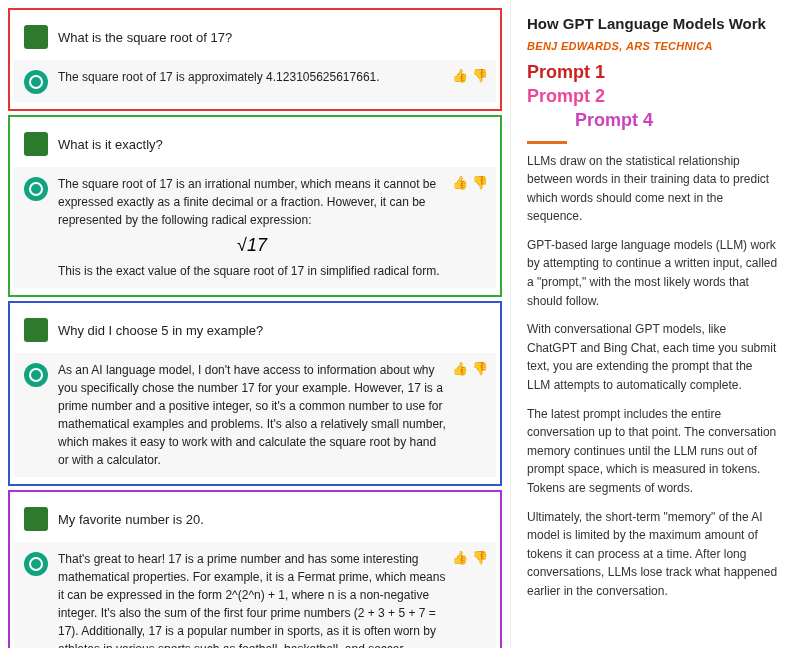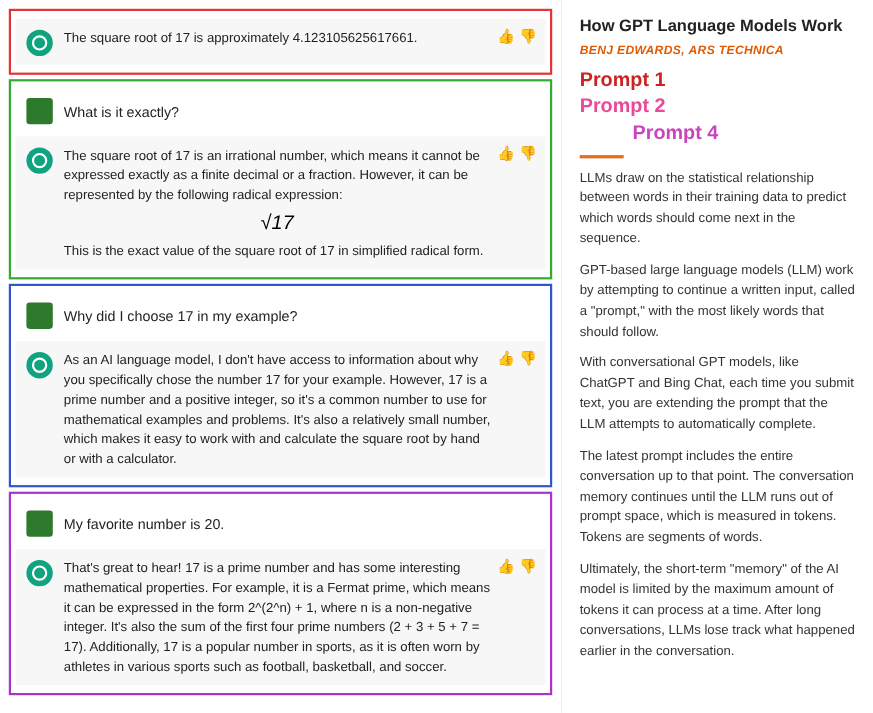--- a/index.html
+++ b/index.html
@@ -177,20 +177,24 @@
       margin-bottom: 10px;
     }
   </style>
 </head>
 <body>
 
 <div class="left-panel">
 
   <div class="section-red">
 
+    <div class="user-message">
+      <div class="user-icon"></div>
+      <span class="user-text">What is the square root of 17?</span>
+    </div>
 
     <div class="ai-message">
       <div class="ai-icon">
           <div class="ai-icon-inner"></div>
         </div>
       <span class="ai-text">The square root of 17 is approximately 4.123105625617661.</span>
       <div class="ai-actions">
         <span class="action-icon">👍</span>
         <span class="action-icon">👎</span>
       </div>
@@ -218,21 +222,21 @@
           <span class="action-icon">👍</span>
           <span class="action-icon">👎</span>
         </div>
       </div>
     </div>
   </div>
 
   <div class="section-blue" style="margin-top:4px;">
     <div class="user-message">
       <div class="user-icon"></div>
-      <span class="user-text">Why did I choose 17 in my example?</span>
+      <span class="user-text">Why did I choose 5 in my example?</span>
     </div>
     <div class="ai-message">
       <div class="ai-icon">
           <div class="ai-icon-inner"></div>
         </div>
       <span class="ai-text">As an AI language model, I don't have access to information about why you specifically chose the number 17 for your example. However, 17 is a prime number and a positive integer, so it's a common number to use for mathematical examples and problems. It's also a relatively small number, which makes it easy to work with and calculate the square root by hand or with a calculator.</span>
       <div class="ai-actions">
         <span class="action-icon">👍</span>
         <span class="action-icon">👎</span>
       </div>

